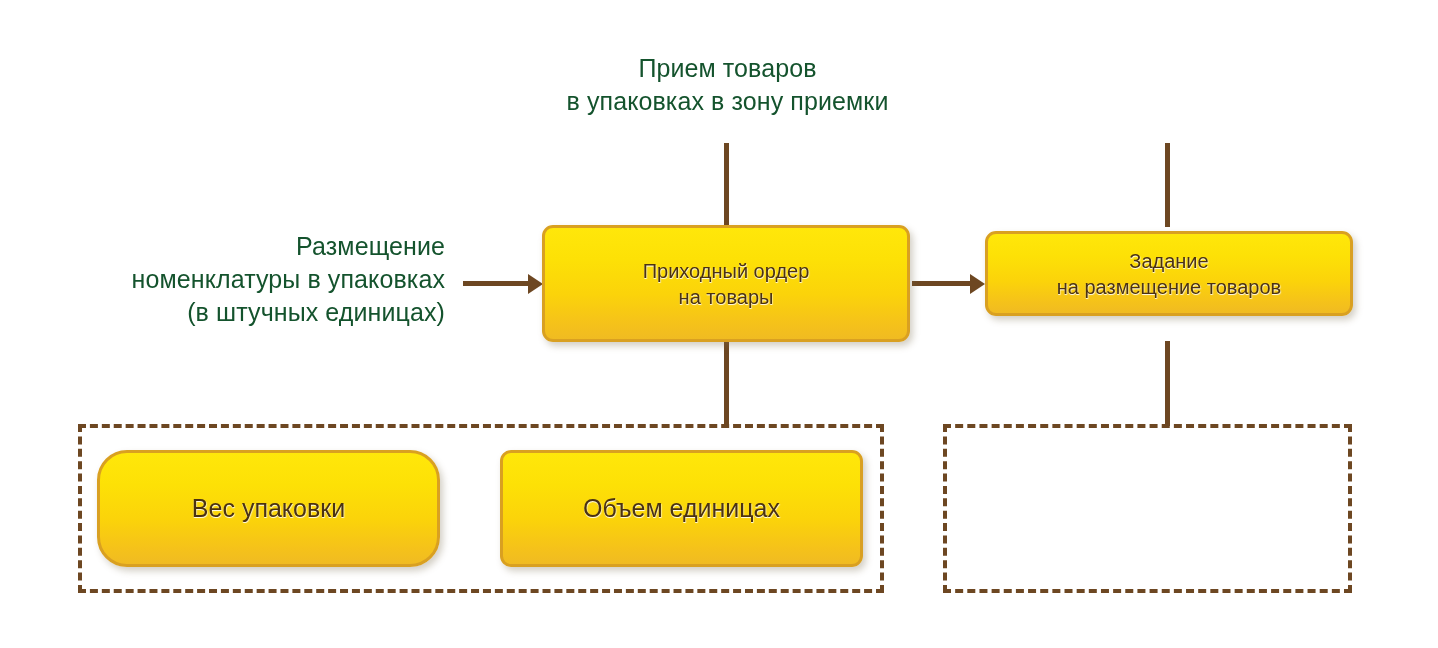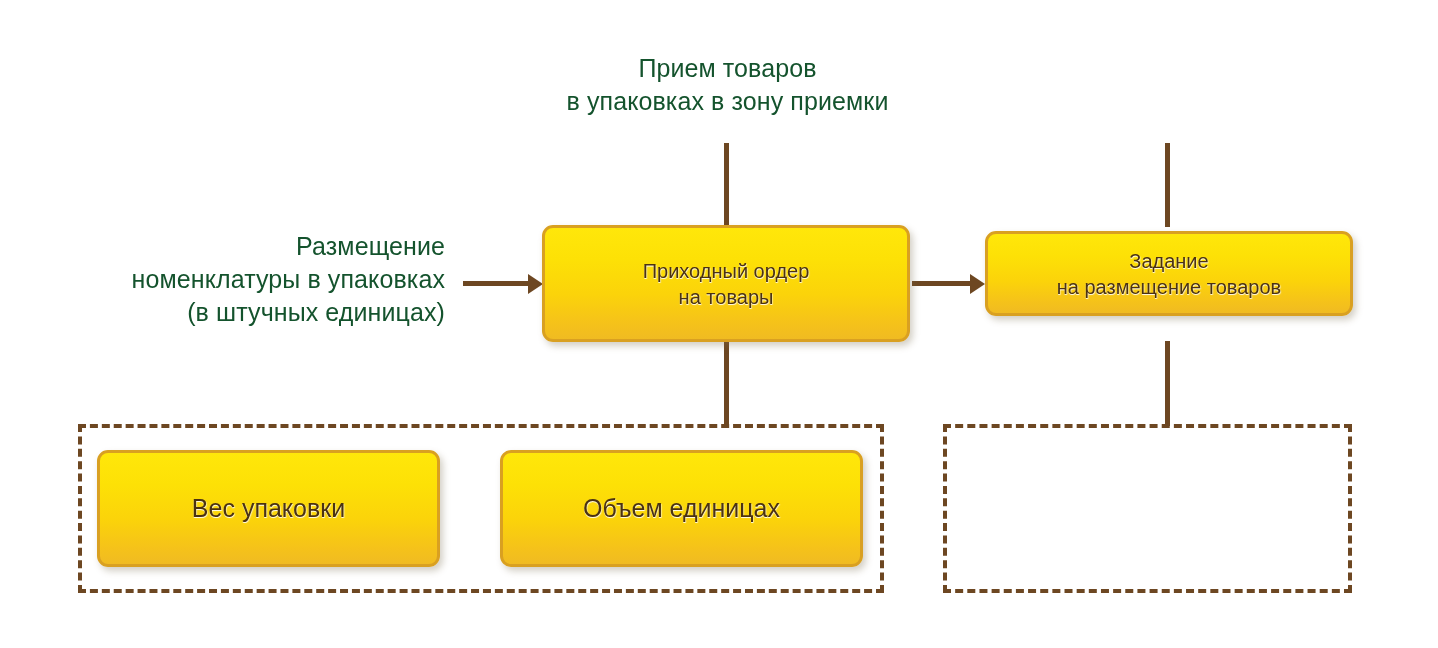--- a/index.html
+++ b/index.html
@@ -124,21 +124,21 @@
   <div class="ybox" style="left:542px; top:225px; width:368px; height:117px;">
     <span class="ybox-label">Приходный ордер
 на товары</span>
   </div>
 
   <div class="ybox" style="left:985px; top:231px; width:368px; height:85px;">
     <span class="ybox-label">Задание
 на размещение товаров</span>
   </div>
 
-  <div class="ybox small" style="left:97px; top:450px; width:343px; height:117px;">
+  <div class="ybox small" style="left:97px; top:450px; width:343px; height:117px;border-radius:30px;">
     <span class="ybox-label">Вес упаковки</span>
   </div>
 
   <div class="ybox small" style="left:500px; top:450px; width:363px; height:117px;">
     <span class="ybox-label">Объем единицах</span>
   </div>
 
 
 </div>
 

